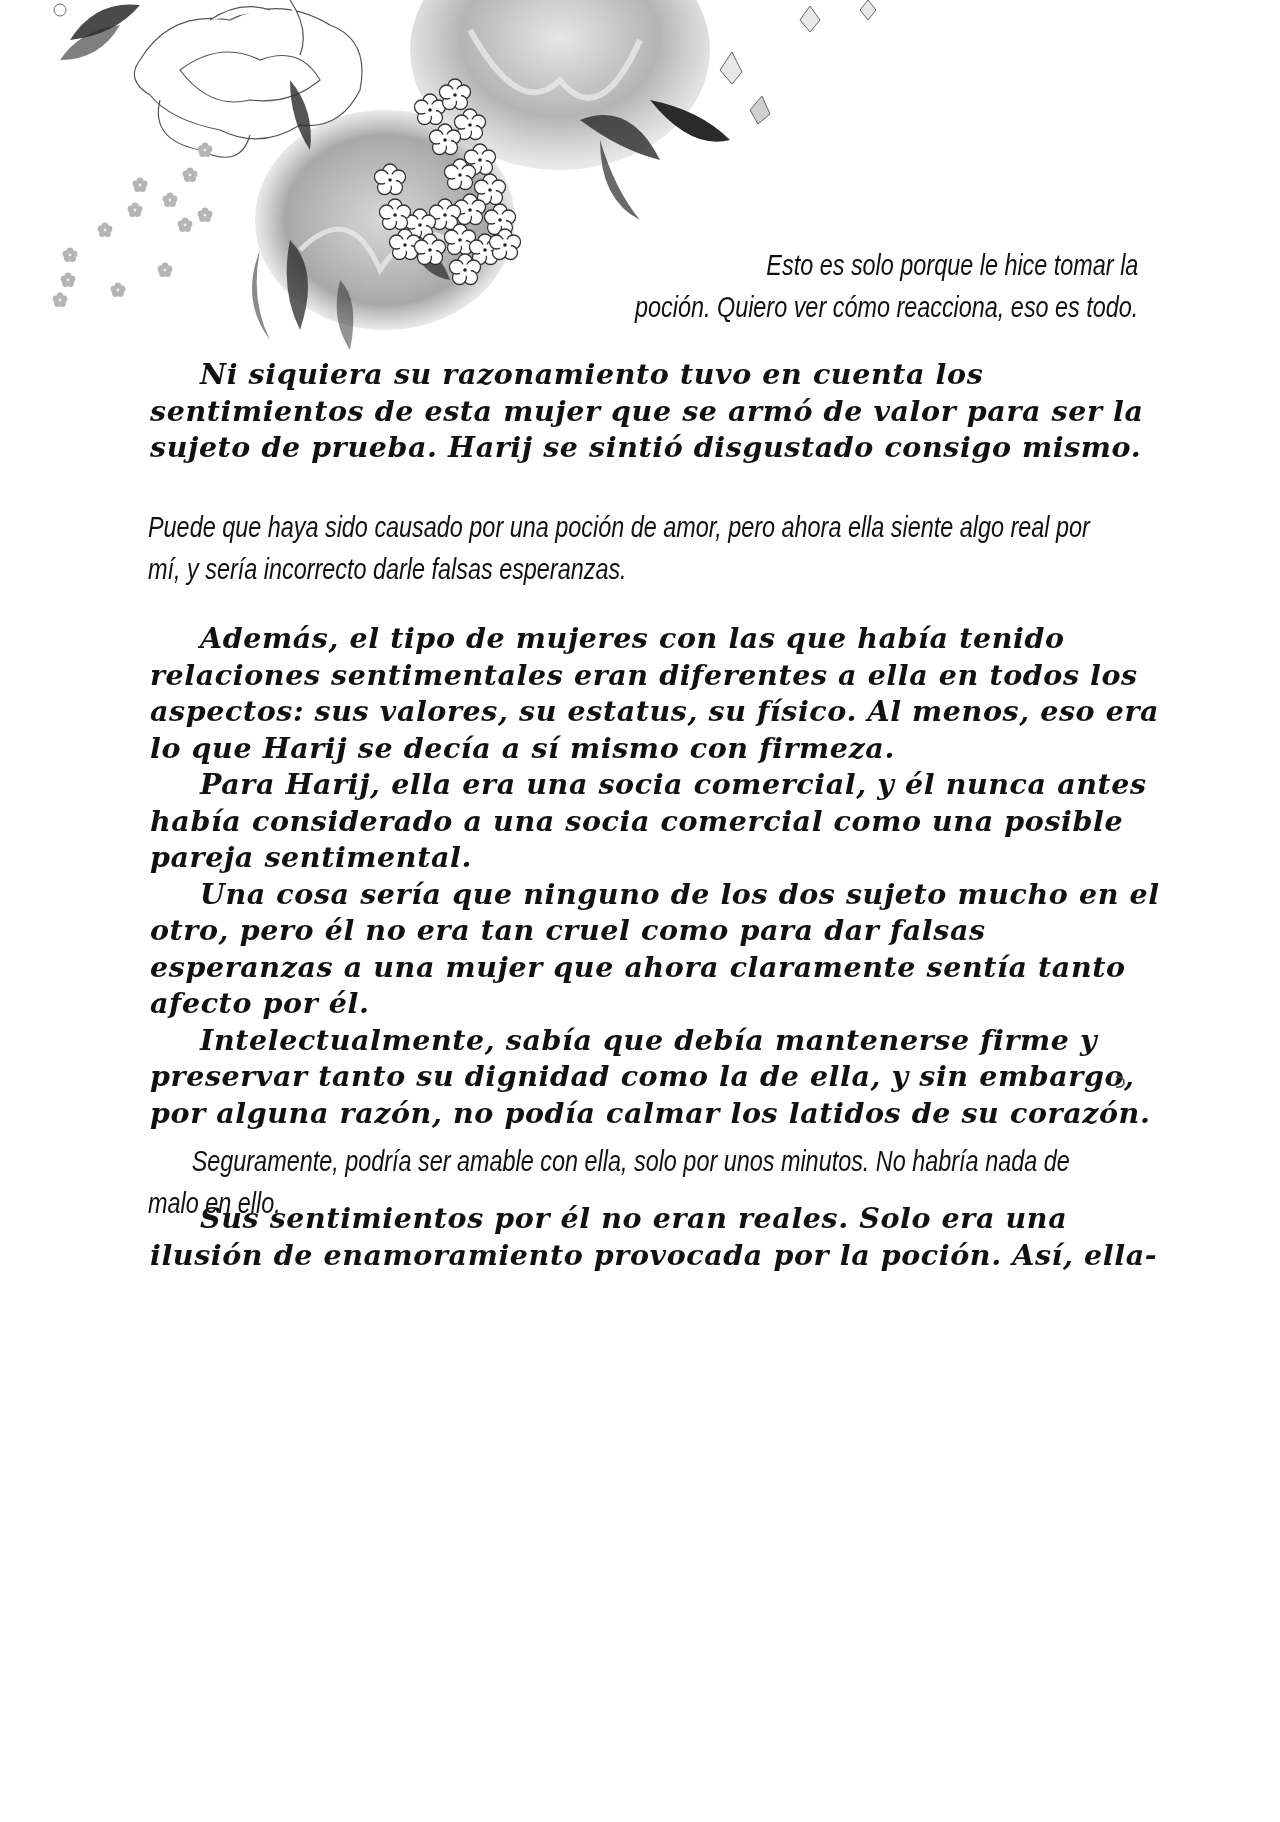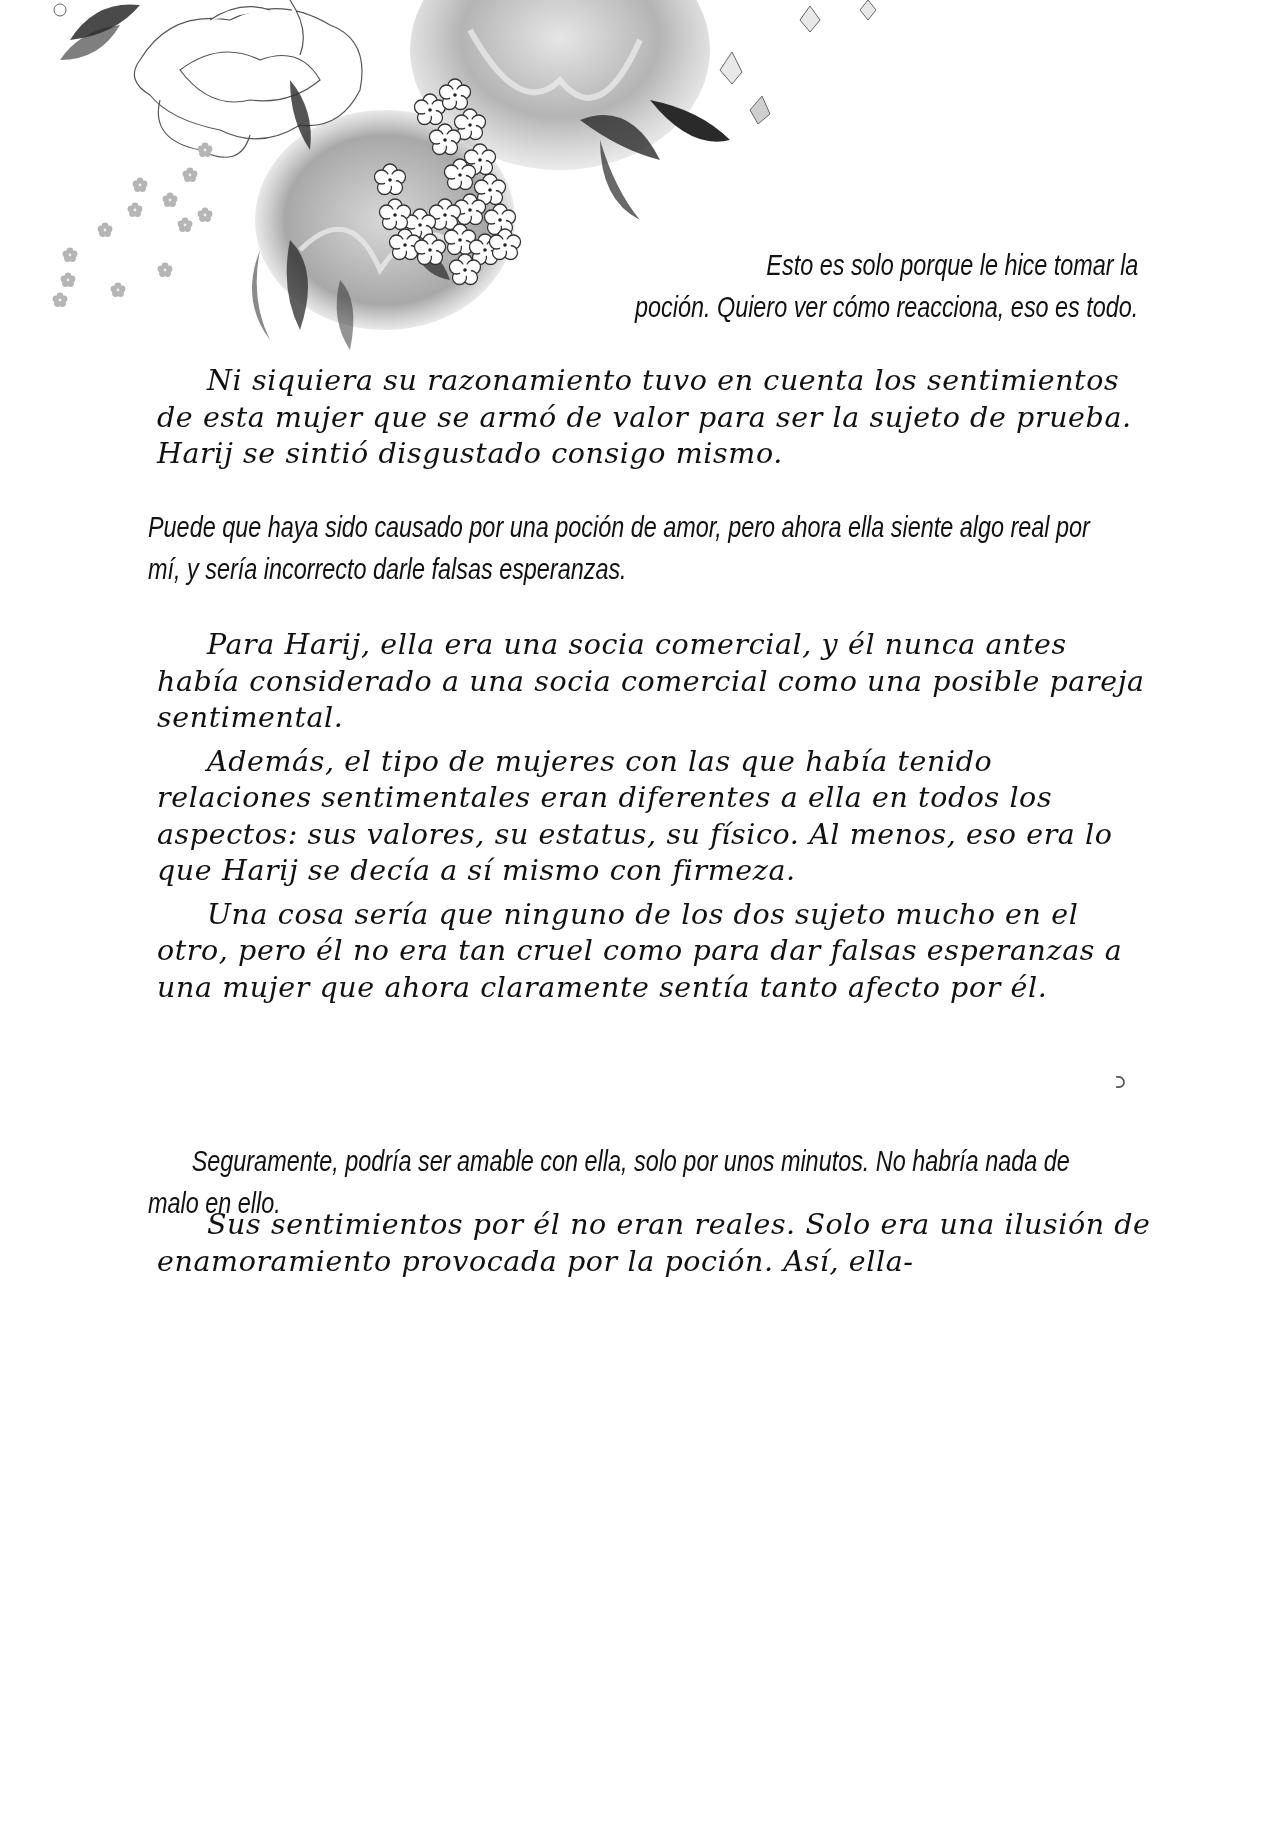--- a/index.html
+++ b/index.html
@@ -28,21 +28,21 @@
 
     .prose {
       position: absolute; left: 150px; width: 1010px;
       font-family: "DejaVu Serif", serif;
       font-style: italic;
       font-size: 28.5px;
       line-height: 36.5px;
       color: #111;
       letter-spacing: 0.6px;
     }
-    .prose p { margin: 7px; text-indent: 50px; }
+    .prose p { margin: 0; text-indent: 50px; font-weight: bold; }
     .mark { position: absolute; left: 1113px; top: 1074px; width: 14px; height: 16px; }
   </style>
 </head>
 <body>
 
 <div class="page">
 
   <svg class="artwork" viewBox="0 0 900 360" xmlns="http://www.w3.org/2000/svg">
     <defs>
       <radialGradient id="peony" cx="50%" cy="45%" r="60%">
@@ -155,23 +155,24 @@
   <div class="prose" style="top:356px;">
     <p>Ni siquiera su razonamiento tuvo en cuenta los sentimientos de esta mujer que se armó de valor para ser la sujeto de prueba. Harij se sintió disgustado consigo mismo.</p>
   </div>
 
   <div class="thought thought-block" style="top:506px;">
     <div>Puede que haya sido causado por una poción de amor, pero ahora ella siente algo real por</div>
     <div>mí, y sería incorrecto darle falsas esperanzas.</div>
   </div>
 
   <div class="prose" style="top:620px;">
+    <p>Además, el tipo de mujeres con las que había tenido relaciones sentimentales eran diferentes a ella en todos los aspectos: sus valores, su estatus, su físico. Al menos, eso era lo que Harij se decía a sí mismo con firmeza.</p>
     <p>Para Harij, ella era una socia comercial, y él nunca antes había considerado a una socia comercial como una posible pareja sentimental.</p>
-    <p>Además, el tipo de mujeres con las que había tenido relaciones sentimentales eran diferentes a ella en todos los aspectos: sus valores, su estatus, su físico. Al menos, eso era lo que Harij se decía a sí mismo con firmeza.</p>
     <p>Una cosa sería que ninguno de los dos sujeto mucho en el otro, pero él no era tan cruel como para dar falsas esperanzas a una mujer que ahora claramente sentía tanto afecto por él.</p>
+    <p>Intelectualmente, sabía que debía mantenerse firme y preservar tanto su dignidad como la de ella, y sin embargo, por alguna razón, no podía calmar los latidos de su corazón.</p>
   </div>
 
   <svg class="mark" viewBox="0 0 14 16">
     <path d="M3 3 Q11 2 11 9 Q10 14 3 13" fill="none" stroke="#555" stroke-width="1.6"></path>
   </svg>
 
   <div class="thought thought-block" style="top:1140px;">
     <div style="padding-left:56px;">Seguramente, podría ser amable con ella, solo por unos minutos. No habría nada de</div>
     <div>malo en ello.</div>
   </div>

